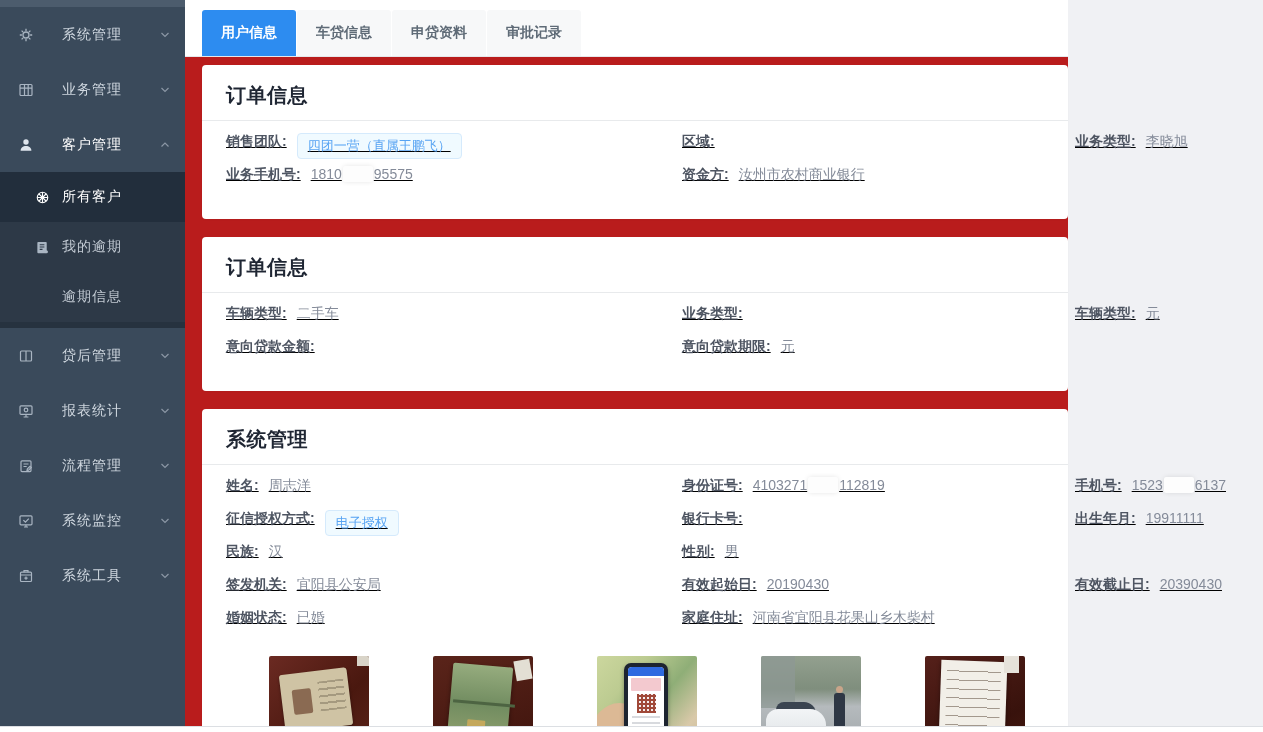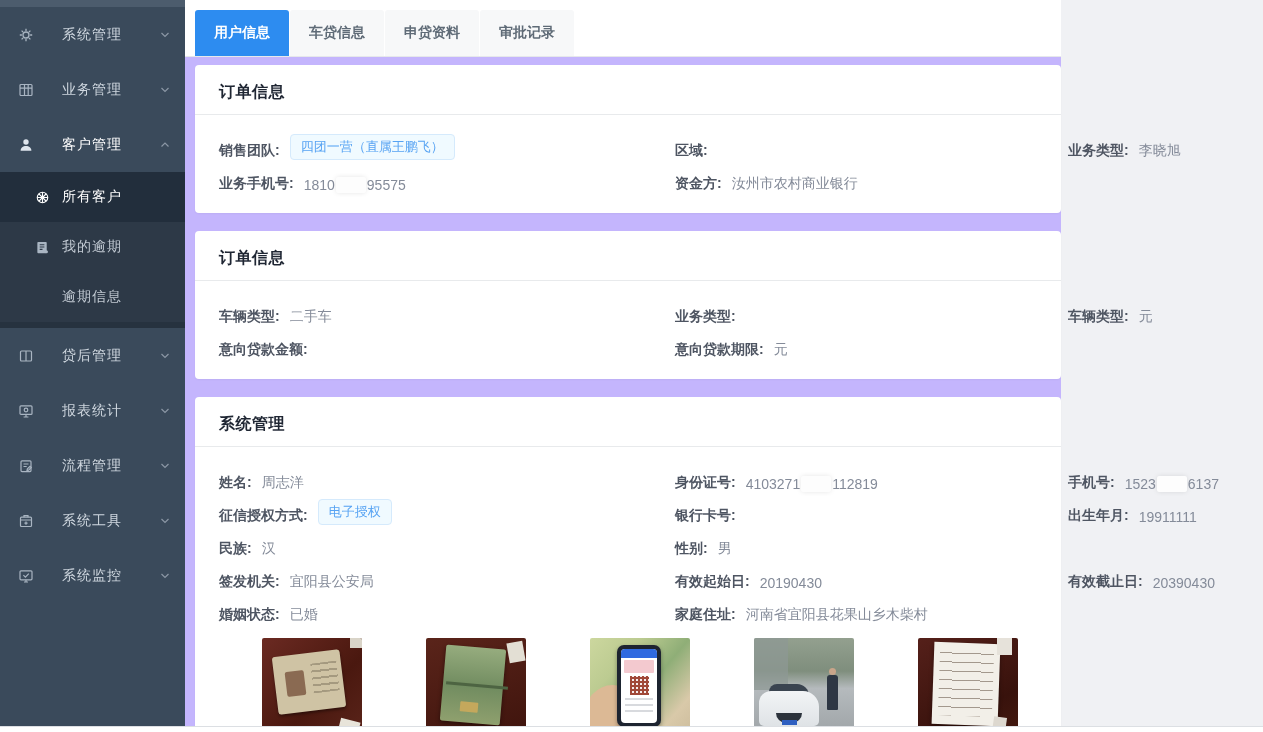--- a/index.html
+++ b/index.html
@@ -21,39 +21,39 @@
   .sub-item { display:flex; align-items:center; height:50px; padding-left:35px;
     color:#c2cad3; font-size:14px; cursor:pointer; }
   .sub-item .sicon { width:15px; height:15px; flex:none; color:#a9b5c2; }
   .sub-item .stext { margin-left:12px; letter-spacing:1px; }
   .sub-item.active { background:#222e3c; color:#ffffff; }
   .sub-item.active .sicon { color:#ffffff; }
   .sub-item.noicon .stext { margin-left:27px; }
   .submenu-end { height:6px; background:#26323f; }
 
   
-  .content { position:absolute; left:175px; top:0; width:886px; height:732px;
-    background:#c4b5fd; }
+  .content { position:absolute; left:182px; top:0; width:886px; height:732px;
+    background:#b91c1c; }
   .tabbar { height:57px; background:#ffffff; border-bottom:1px solid #e6e8eb;
     display:flex; align-items:flex-end; padding-left:20px; }
   .tab { width:94px; height:46px; display:flex; align-items:center; justify-content:center;
     font-size:14px; color:#5f6b77; cursor:pointer; background:#f7f8f9;
     border-radius:3px 3px 0 0; margin-right:1px;font-weight:bold; }
   .tab.active { background:#2d8cf0; color:#ffffff; font-weight:bold; }
 
   .cards { padding:8px 0 0 20px; }
   .card { background:#ffffff; border-radius:4px; margin-bottom:18px;
     box-shadow:0 1px 2px rgba(0,0,0,0.04); }
-  .card-title { font-size:16px; font-weight:bold; color:#1f2633;
+  .card-title { font-size:20px; font-weight:bold; color:#1f2633;
     padding:17px 36px 11px 24px; letter-spacing:0.5px; }
   .card-divider { height:1px; background:#e8eaec; }
   .card-body { padding:12px 24px 20px 24px; }
   .frow { display:grid; grid-template-columns:456px 393px 1fr; }
-  .cell { height:33px; display:flex; align-items:flex-end; font-size:14px;
-    white-space:nowrap; overflow:visible; }
+  .cell { height:33px; display:flex; align-items:flex-start; font-size:14px;
+    white-space:nowrap; overflow:visible;text-decoration:underline; }
   .lbl { font-weight:bold; color:#4e5562; margin-right:10px; }
   .val { color:#848b99; }
   .tag { display:inline-block; padding:3px 10px; font-size:13px; color:#57a3f3;
     background:#f0faff; border:1px solid #d5eafc; border-radius:4px; cursor:pointer; }
   .censor { display:inline-block; width:30px; height:16px; background:#fdfdfd;
     border-radius:2px; box-shadow:0 0 5px rgba(0,0,0,0.10); vertical-align:-3px; margin:0 1px; }
 
   
   .photos { display:flex; padding:14px 0 0 43px; gap:64px; }
   .photo-slot { width:100px; flex:none; }
@@ -219,35 +219,35 @@
       </svg>
     <span class="stext">流程管理</span>
     <svg class="chev" viewBox="0 0 12 12" width="12" height="12" fill="none" stroke="currentColor" stroke-width="1.2">
         <polyline points="2.5,4 6,7.5 9.5,4"></polyline>
       </svg>
   </div>
 
 
   <div class="side-item">
     <svg class="sicon" viewBox="0 0 16 16" width="16" height="16" fill="none" stroke="currentColor" stroke-width="1.2">
+        <rect x="2" y="2.8" width="12" height="9" rx="1"></rect>
+        <path d="M5.4 7.2l2 2 3.4-3.6M6 14h4M8 11.8V14"></path>
+      </svg>
+    <span class="stext">系统监控</span>
+    <svg class="chev" viewBox="0 0 12 12" width="12" height="12" fill="none" stroke="currentColor" stroke-width="1.2">
+        <polyline points="2.5,4 6,7.5 9.5,4"></polyline>
+      </svg>
+  </div>
+
+  <div class="side-item">
+    <svg class="sicon" viewBox="0 0 16 16" width="16" height="16" fill="none" stroke="currentColor" stroke-width="1.2">
         <rect x="2.5" y="4.2" width="11" height="9.3" rx="1"></rect>
         <path d="M2.5 7h11M8 8.6v3.2M6.4 10.2h3.2M6 4.2V2.6h4v1.6"></path>
       </svg>
     <span class="stext">系统工具</span>
-    <svg class="chev" viewBox="0 0 12 12" width="12" height="12" fill="none" stroke="currentColor" stroke-width="1.2">
-        <polyline points="2.5,4 6,7.5 9.5,4"></polyline>
-      </svg>
-  </div>
-
-  <div class="side-item">
-    <svg class="sicon" viewBox="0 0 16 16" width="16" height="16" fill="none" stroke="currentColor" stroke-width="1.2">
-        <rect x="2" y="2.8" width="12" height="9" rx="1"></rect>
-        <path d="M5.4 7.2l2 2 3.4-3.6M6 14h4M8 11.8V14"></path>
-      </svg>
-    <span class="stext">系统监控</span>
     <svg class="chev" viewBox="0 0 12 12" width="12" height="12" fill="none" stroke="currentColor" stroke-width="1.2">
         <polyline points="2.5,4 6,7.5 9.5,4"></polyline>
       </svg>
   </div>
 </aside>
 
 <main class="content">
   <div class="tabbar">
     <div class="tab active">用户信息</div>
     <div class="tab">车贷信息</div>

